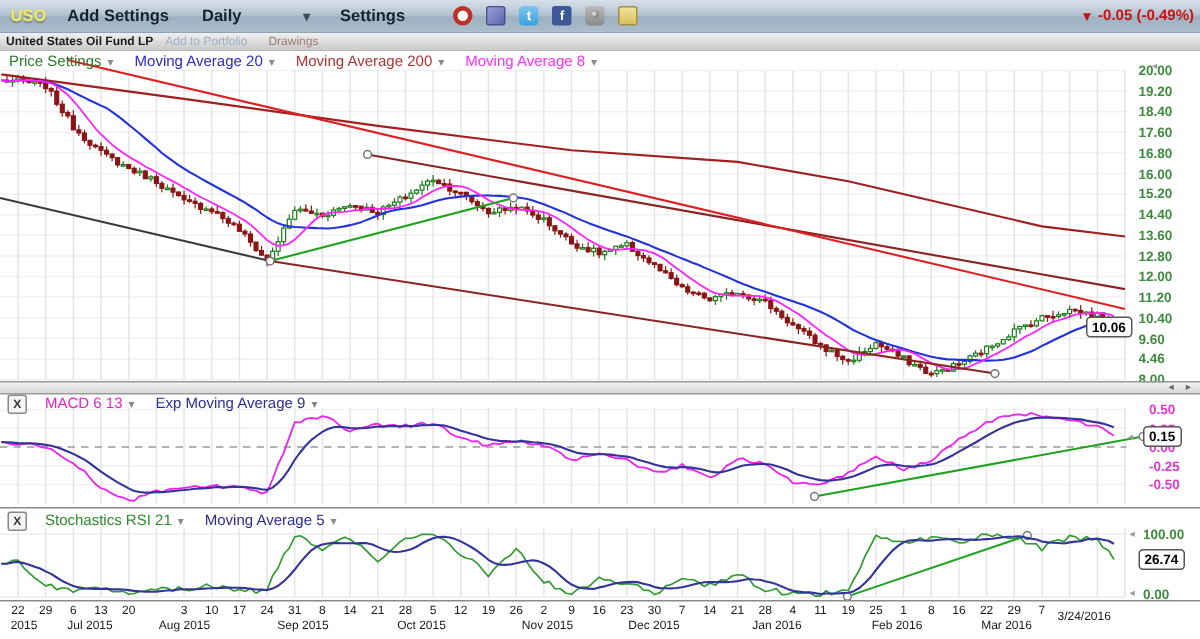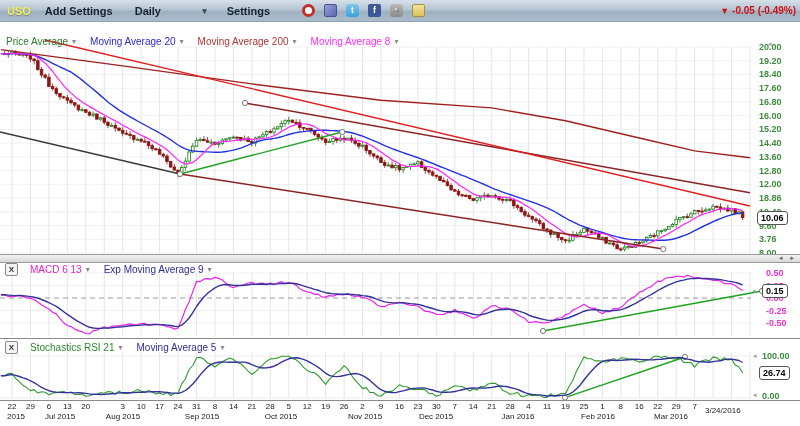--- a/index.html
+++ b/index.html
@@ -79,20 +79,25 @@
         <span class="ticon icon-facebook">f</span>
         <span class="ticon icon-camera"></span>
         <span class="ticon icon-notes"></span>
       </span>
     <span class="tb-change">
       <span class="arr">▼</span>
       <span>-0.05 (-0.49%)</span>
     </span>
   </div>
 
+  <div class="symbar">
+    <span class="sb-name">United States Oil Fund LP</span>
+    <span class="sb-port">Add to Portfolio</span>
+    <span class="sb-draw">Drawings</span>
+  </div>
 
   <svg id="plot" width="800" height="426">
       <g>
         <line x1="0" y1="47" x2="751" y2="47" stroke="#f1f1f1"></line>
         <line x1="0" y1="60.7333" x2="751" y2="60.7333" stroke="#f1f1f1"></line>
         <line x1="0" y1="74.4666" x2="751" y2="74.4666" stroke="#f1f1f1"></line>
         <line x1="0" y1="88.1999" x2="751" y2="88.1999" stroke="#f1f1f1"></line>
         <line x1="0" y1="101.9332" x2="751" y2="101.9332" stroke="#f1f1f1"></line>
         <line x1="0" y1="115.6665" x2="751" y2="115.6665" stroke="#f1f1f1"></line>
         <line x1="0" y1="129.3998" x2="751" y2="129.3998" stroke="#f1f1f1"></line>
@@ -666,21 +671,21 @@
         <path d="M0.9,294.7L4.6,295.2L8.3,296.4L12.0,296.6L15.7,296.1L19.4,295.4L23.1,296.4L26.8,297.9L30.4,298.5L34.1,299.4L37.8,302.0L41.5,304.7L45.2,307.0L48.9,309.0L52.6,312.3L56.3,313.9L60.0,318.7L63.7,322.8L67.3,325.5L71.0,326.6L74.7,329.1L78.4,330.9L82.1,331.7L85.8,333.5L89.5,333.9L93.2,330.7L96.9,330.2L100.6,328.2L104.3,326.8L107.9,328.3L111.6,326.4L115.3,325.8L119.0,325.8L122.7,325.2L126.4,324.7L130.1,323.9L133.8,324.9L137.5,324.7L141.2,323.7L144.8,323.3L148.5,325.6L152.2,324.4L155.9,324.0L159.6,324.6L163.3,325.1L167.0,326.6L170.7,327.1L174.4,329.1L178.1,327.9L181.7,319.5L185.4,309.5L189.1,301.9L192.8,291.6L196.5,281.5L200.2,281.6L203.9,279.2L207.6,278.6L211.3,279.2L214.9,277.4L218.6,278.3L222.3,279.9L226.0,283.3L229.7,286.2L233.4,287.7L237.1,286.0L240.8,285.3L244.5,284.5L248.2,283.0L251.8,282.4L255.5,284.4L259.2,283.4L262.9,283.2L266.6,285.0L270.3,282.9L274.0,284.8L277.7,282.8L281.4,281.7L285.1,283.5L288.8,282.5L292.4,283.5L296.1,285.1L299.8,288.8L303.5,290.7L307.2,291.8L310.9,292.6L314.6,294.3L318.3,294.1L322.0,297.2L325.6,296.9L329.3,295.6L333.0,296.2L336.7,294.6L340.4,294.7L344.1,294.8L347.8,293.5L351.5,295.7L355.2,296.4L358.9,295.9L362.6,297.6L366.2,298.0L369.9,299.8L373.6,301.8L377.3,305.3L381.0,306.5L384.7,306.7L388.4,304.4L392.1,304.0L395.8,303.4L399.4,302.3L403.1,302.9L406.8,304.4L410.5,305.4L414.2,305.5L417.9,306.0L421.6,308.7L425.3,311.4L429.0,311.6L432.7,312.6L436.3,314.3L440.0,314.5L443.7,314.5L447.4,312.3L451.1,312.6L454.8,309.3L458.5,312.7L462.2,313.3L465.9,314.9L469.6,316.5L473.3,318.2L476.9,317.2L480.6,314.7L484.3,310.6L488.0,308.6L491.7,306.1L495.4,305.5L499.1,307.9L502.8,308.8L506.5,307.8L510.1,309.5L513.8,311.5L517.5,314.6L521.2,316.7L524.9,318.3L528.6,322.3L532.3,322.2L536.0,321.7L539.7,322.6L543.4,322.9L547.0,322.7L550.7,322.0L554.4,319.5L558.1,318.0L561.8,318.0L565.5,314.7L569.2,313.7L572.9,310.0L576.6,308.6L580.3,306.4L584.0,304.3L587.6,306.6L591.3,308.3L595.0,308.2L598.7,311.7L602.4,313.7L606.1,311.3L609.8,311.7L613.5,308.6L617.2,308.8L620.9,307.4L624.5,304.4L628.2,300.4L631.9,298.1L635.6,296.0L639.3,292.2L643.0,291.1L646.7,288.4L650.4,287.0L654.1,284.1L657.8,281.2L661.4,281.3L665.1,278.4L668.8,277.5L672.5,277.4L676.2,276.4L679.9,276.3L683.6,277.1L687.3,275.3L691.0,276.5L694.6,277.9L698.3,277.6L702.0,278.9L705.7,278.7L709.4,279.5L713.1,280.3L716.8,280.4L720.5,281.0L724.2,283.6L727.9,283.7L731.5,283.7L735.2,285.5L738.9,288.2L742.6,290.5" fill="none" stroke="#ee22ee" stroke-width="1.2" stroke-linejoin="round"></path>
         <path d="M0.9,294.7L4.6,294.8L8.3,295.1L12.0,295.4L15.7,295.6L19.4,295.5L23.1,295.7L26.8,296.1L30.4,296.6L34.1,297.2L37.8,298.1L41.5,299.5L45.2,301.0L48.9,302.6L52.6,304.5L56.3,306.4L60.0,308.9L63.7,311.7L67.3,314.4L71.0,316.9L74.7,319.3L78.4,321.6L82.1,323.6L85.8,325.6L89.5,327.3L93.2,328.0L96.9,328.4L100.6,328.4L104.3,328.0L107.9,328.1L111.6,327.8L115.3,327.4L119.0,327.0L122.7,326.7L126.4,326.3L130.1,325.8L133.8,325.6L137.5,325.4L141.2,325.1L144.8,324.7L148.5,324.9L152.2,324.8L155.9,324.6L159.6,324.6L163.3,324.7L167.0,325.1L170.7,325.5L174.4,326.2L178.1,326.6L181.7,325.1L185.4,322.0L189.1,318.0L192.8,312.7L196.5,306.5L200.2,301.5L203.9,297.0L207.6,293.3L211.3,290.5L214.9,287.9L218.6,286.0L222.3,284.8L226.0,284.5L229.7,284.8L233.4,285.4L237.1,285.5L240.8,285.5L244.5,285.3L248.2,284.8L251.8,284.3L255.5,284.4L259.2,284.2L262.9,284.0L266.6,284.2L270.3,283.9L274.0,284.1L277.7,283.9L281.4,283.4L285.1,283.5L288.8,283.3L292.4,283.3L296.1,283.7L299.8,284.7L303.5,285.9L307.2,287.1L310.9,288.2L314.6,289.4L318.3,290.3L322.0,291.7L325.6,292.7L329.3,293.3L333.0,293.9L336.7,294.0L340.4,294.2L344.1,294.3L347.8,294.1L351.5,294.4L355.2,294.8L358.9,295.0L362.6,295.6L366.2,296.0L369.9,296.8L373.6,297.8L377.3,299.3L381.0,300.7L384.7,301.9L388.4,302.4L392.1,302.7L395.8,302.9L399.4,302.8L403.1,302.8L406.8,303.1L410.5,303.6L414.2,304.0L417.9,304.4L421.6,305.2L425.3,306.5L429.0,307.5L432.7,308.5L436.3,309.7L440.0,310.6L443.7,311.4L447.4,311.6L451.1,311.8L454.8,311.3L458.5,311.6L462.2,311.9L465.9,312.5L469.6,313.3L473.3,314.3L476.9,314.9L480.6,314.8L484.3,314.0L488.0,312.9L491.7,311.5L495.4,310.3L499.1,309.8L502.8,309.6L506.5,309.3L510.1,309.3L513.8,309.7L517.5,310.7L521.2,311.9L524.9,313.2L528.6,315.0L532.3,316.5L536.0,317.5L539.7,318.5L543.4,319.4L547.0,320.1L550.7,320.4L554.4,320.3L558.1,319.8L561.8,319.4L565.5,318.5L569.2,317.5L572.9,316.0L576.6,314.5L580.3,312.9L584.0,311.2L587.6,310.3L591.3,309.9L595.0,309.6L598.7,310.0L602.4,310.7L606.1,310.8L609.8,311.0L613.5,310.5L617.2,310.2L620.9,309.6L624.5,308.6L628.2,307.0L631.9,305.2L635.6,303.3L639.3,301.1L643.0,299.1L646.7,297.0L650.4,295.0L654.1,292.8L657.8,290.5L661.4,288.6L665.1,286.6L668.8,284.8L672.5,283.3L676.2,281.9L679.9,280.8L683.6,280.1L687.3,279.1L691.0,278.6L694.6,278.5L698.3,278.3L702.0,278.4L705.7,278.5L709.4,278.7L713.1,279.0L716.8,279.3L720.5,279.6L724.2,280.4L727.9,281.1L731.5,281.6L735.2,282.4L738.9,283.5L742.6,284.9" fill="none" stroke="#333399" stroke-width="1.4" stroke-linejoin="round"></path>
       </g>
       <g>
         <path d="M0.9,375.8L4.6,375.7L8.3,373.6L12.0,373.4L15.7,378.4L19.4,381.9L23.1,385.3L26.8,387.9L30.4,390.6L34.1,389.6L37.8,393.1L41.5,391.8L45.2,392.3L48.9,394.9L52.6,392.9L56.3,392.7L60.0,392.0L63.7,391.5L67.3,392.7L71.0,392.0L74.7,394.4L78.4,394.5L82.1,394.1L85.8,396.2L89.5,395.7L93.2,394.3L96.9,394.1L100.6,392.8L104.3,393.2L107.9,391.6L111.6,392.0L115.3,394.3L119.0,391.2L122.7,393.3L126.4,393.8L130.1,393.0L133.8,391.6L137.5,389.4L141.2,391.3L144.8,392.4L148.5,390.6L152.2,391.9L155.9,394.0L159.6,392.9L163.3,394.4L167.0,392.3L170.7,395.5L174.4,393.3L178.1,393.2L181.7,383.9L185.4,378.7L189.1,369.5L192.8,365.5L196.5,357.9L200.2,357.2L203.9,359.3L207.6,363.0L211.3,364.3L214.9,367.0L218.6,364.3L222.3,361.8L226.0,359.8L229.7,358.1L233.4,359.5L237.1,362.5L240.8,363.6L244.5,367.4L248.2,371.1L251.8,374.5L255.5,371.7L259.2,368.3L262.9,364.7L266.6,361.3L270.3,358.9L274.0,358.8L277.7,357.9L281.4,356.2L285.1,356.2L288.8,356.3L292.4,358.4L296.1,359.8L299.8,362.9L303.5,367.3L307.2,370.4L310.9,372.2L314.6,372.8L318.3,375.7L322.0,380.2L325.6,384.4L329.3,379.4L333.0,375.8L336.7,372.3L340.4,370.2L344.1,365.7L347.8,369.1L351.5,375.2L355.2,380.4L358.9,384.2L362.6,388.6L366.2,387.6L369.9,392.5L373.6,392.5L377.3,395.5L381.0,396.2L384.7,393.0L388.4,391.4L392.1,391.4L395.8,388.1L399.4,384.8L403.1,386.6L406.8,386.7L410.5,388.6L414.2,389.6L417.9,389.1L421.6,389.5L425.3,389.9L429.0,393.4L432.7,393.6L436.3,396.3L440.0,395.1L443.7,390.6L447.4,389.7L451.1,387.7L454.8,385.7L458.5,386.3L462.2,386.5L465.9,388.4L469.6,391.0L473.3,388.7L476.9,390.2L480.6,386.5L484.3,386.9L488.0,384.0L491.7,383.2L495.4,383.4L499.1,385.5L502.8,390.6L506.5,392.1L510.1,394.3L513.8,393.7L517.5,392.3L521.2,396.4L524.9,396.3L528.6,394.6L532.3,395.6L536.0,395.3L539.7,395.2L543.4,397.4L547.0,397.4L550.7,393.7L554.4,396.5L558.1,394.7L561.8,393.3L565.5,393.7L569.2,386.3L572.9,380.2L576.6,370.9L580.3,364.0L584.0,356.8L587.6,358.8L591.3,358.7L595.0,360.9L598.7,360.8L602.4,361.0L606.1,362.2L609.8,361.0L613.5,358.4L617.2,360.6L620.9,357.9L624.5,358.0L628.2,358.7L631.9,359.0L635.6,360.5L639.3,361.9L643.0,361.8L646.7,360.0L650.4,359.5L654.1,356.2L657.8,356.2L661.4,357.6L665.1,356.2L668.8,358.0L672.5,358.8L676.2,359.0L679.9,357.9L683.6,362.4L687.3,362.5L691.0,362.6L694.6,367.1L698.3,362.5L702.0,360.7L705.7,359.8L709.4,361.1L713.1,356.9L716.8,357.8L720.5,360.5L724.2,357.7L727.9,360.0L731.5,359.2L735.2,364.9L738.9,366.8L742.6,373.0" fill="none" stroke="#2e9b2e" stroke-width="1.1" stroke-linejoin="round"></path>
         <path d="M0.9,375.8L4.6,375.8L8.3,375.0L12.0,374.6L15.7,375.4L19.4,376.5L23.1,377.8L26.8,379.0L30.4,380.9L34.1,382.6L37.8,385.0L41.5,387.3L45.2,389.1L48.9,390.7L52.6,391.6L56.3,392.2L60.0,392.4L63.7,392.6L67.3,392.6L71.0,392.6L74.7,392.9L78.4,392.8L82.1,393.0L85.8,393.4L89.5,393.9L93.2,394.2L96.9,394.4L100.6,394.5L104.3,394.4L107.9,394.0L111.6,393.7L115.3,393.5L119.0,392.9L122.7,392.8L126.4,392.8L130.1,392.8L133.8,392.6L137.5,392.3L141.2,392.2L144.8,392.0L148.5,391.9L152.2,391.7L155.9,391.8L159.6,391.8L163.3,392.1L167.0,392.5L170.7,393.0L174.4,393.1L178.1,393.4L181.7,392.4L185.4,390.5L189.1,387.6L192.8,384.0L196.5,379.7L200.2,374.9L203.9,370.7L207.6,366.9L211.3,364.4L214.9,363.0L218.6,362.3L222.3,361.9L226.0,362.1L229.7,362.2L233.4,362.2L237.1,362.2L240.8,362.1L244.5,362.1L248.2,363.0L251.8,364.6L255.5,366.1L259.2,367.3L262.9,368.0L266.6,367.8L270.3,367.2L274.0,366.2L277.7,364.5L281.4,362.2L285.1,360.3L288.8,358.8L292.4,358.0L296.1,357.8L299.8,358.3L303.5,359.4L307.2,360.9L310.9,362.9L314.6,365.0L318.3,367.4L322.0,370.2L325.6,373.2L329.3,375.3L333.0,376.4L336.7,376.6L340.4,376.3L344.1,375.5L347.8,374.6L351.5,374.0L355.2,373.5L358.9,374.1L362.6,375.7L366.2,377.6L369.9,380.4L373.6,383.8L377.3,387.1L381.0,389.7L384.7,391.3L388.4,392.2L392.1,392.5L395.8,392.6L399.4,391.6L403.1,390.9L406.8,389.8L410.5,388.8L414.2,388.4L417.9,388.1L421.6,387.9L425.3,388.1L429.0,389.2L432.7,390.0L436.3,391.3L440.0,392.1L443.7,392.2L447.4,392.3L451.1,392.0L454.8,391.5L458.5,390.6L462.2,389.7L465.9,388.8L469.6,388.2L473.3,388.0L476.9,388.1L480.6,387.9L484.3,388.1L488.0,387.8L491.7,387.4L495.4,386.7L499.1,386.0L502.8,386.3L506.5,386.5L510.1,387.5L513.8,388.4L517.5,389.4L521.2,391.0L524.9,392.6L528.6,393.8L532.3,394.4L536.0,394.8L539.7,394.9L543.4,395.4L547.0,396.0L550.7,395.7L554.4,395.7L558.1,395.7L561.8,395.4L565.5,395.2L569.2,394.1L572.9,392.0L576.6,388.7L580.3,384.9L584.0,380.0L587.6,375.5L591.3,371.2L595.0,367.1L598.7,363.9L602.4,361.5L606.1,360.4L609.8,360.0L613.5,360.2L617.2,360.5L620.9,360.4L624.5,360.0L628.2,359.7L631.9,359.5L635.6,359.3L639.3,359.4L643.0,359.8L646.7,359.7L650.4,359.9L654.1,359.7L657.8,359.4L661.4,359.2L665.1,358.7L668.8,358.2L672.5,357.8L676.2,357.7L679.9,357.5L683.6,358.3L687.3,359.1L691.0,359.7L694.6,361.0L698.3,361.6L702.0,361.8L705.7,362.0L709.4,362.3L713.1,361.6L716.8,361.1L720.5,360.8L724.2,359.6L727.9,359.3L731.5,359.1L735.2,359.8L738.9,360.5L742.6,362.5" fill="none" stroke="#333399" stroke-width="1.4" stroke-linejoin="round"></path>
       </g>
     </svg>
 
   <div class="legend leg-main">
-    <span class="leg-item" style="color: rgb(45, 122, 45);">Price Average</span>
+    <span class="leg-item" style="color: rgb(45, 122, 45);">Price Settings</span>
     <span class="leg-dd">▾</span>
     <span class="leg-item" style="color: rgb(41, 41, 204);">Moving Average 20</span>
     <span class="leg-dd">▾</span>
     <span class="leg-item" style="color: rgb(176, 51, 51);">Moving Average 200</span>
     <span class="leg-dd">▾</span>
     <span class="leg-item" style="color: rgb(255, 45, 255); text-align: right;">Moving Average 8</span>
     <span class="leg-dd">▾</span>
   </div>
 
   <div class="legend leg-macd">
@@ -698,40 +703,40 @@
     <span class="leg-item" style="color: rgb(45, 45, 153);">Moving Average 5</span>
     <span class="leg-dd">▾</span>
   </div>
 
   <div class="scrollbar">
     <span class="sb-arrows">◂ ▸</span>
   </div>
   <div class="sep" style="top:338px"></div>
   <div class="sep" style="top:400px"></div>
 
-  <div class="badge" style="left:757px;top:211px">10.06</div>
+  <div class="badge" style="left:724px;top:211px">10.06</div>
   <div class="badge" style="left:762px;top:284px">0.15</div>
   <div class="badge" style="left:759px;top:366px">26.74</div>
 
   <div id="overlay">
       <span class="pxlab" style="left: 759px; top: 42px;">20.00</span>
       <span class="pxlab" style="left: 759px; top: 55.7333px;">19.20</span>
       <span class="pxlab" style="left: 759px; top: 69.4666px;">18.40</span>
       <span class="pxlab" style="left: 759px; top: 83.1999px;">17.60</span>
       <span class="pxlab" style="left: 759px; top: 96.9332px;">16.80</span>
       <span class="pxlab" style="left: 759px; top: 110.666px;">16.00</span>
       <span class="pxlab" style="left: 759px; top: 124.4px;">15.20</span>
       <span class="pxlab" style="left: 759px; top: 138.133px;">14.40</span>
       <span class="pxlab" style="left: 759px; top: 151.866px;">13.60</span>
       <span class="pxlab" style="left: 759px; top: 165.6px;">12.80</span>
       <span class="pxlab" style="left: 759px; top: 179.333px;">12.00</span>
-      <span class="pxlab" style="left: 759px; top: 193.066px;">18.86</span>
+      <span class="pxlab" style="left: 759px; top: 193.066px;">11.20</span>
       <span class="pxlab" style="left: 759px; top: 206.8px;">10.40</span>
       <span class="pxlab" style="left: 759px; top: 220.533px;">9.60</span>
-      <span class="pxlab" style="left: 759px; top: 234.266px;">3.76</span>
+      <span class="pxlab" style="left: 759px; top: 234.266px;">4.46</span>
       <span class="pxlab" style="left: 759px; top: 248px;">8.00</span>
       <span class="mlab" style="left: 766px; top: 268px;">0.50</span>
       <span class="mlab" style="left: 766px; top: 280.5px;">0.25</span>
       <span class="mlab" style="left: 766px; top: 293px;">0.00</span>
       <span class="mlab" style="left: 766px; top: 305.5px;">-0.25</span>
       <span class="mlab" style="left: 766px; top: 318px;">-0.50</span>
       <span class="slab" style="left: 762px; top: 351px;">100.00</span>
       <span class="slab" style="left: 762px; top: 391px;">0.00</span>
       <span class="dtick" style="left: 12px; top: 402px;">22</span>
       <span class="dtick" style="left: 30.45px; top: 402px;">29</span>

